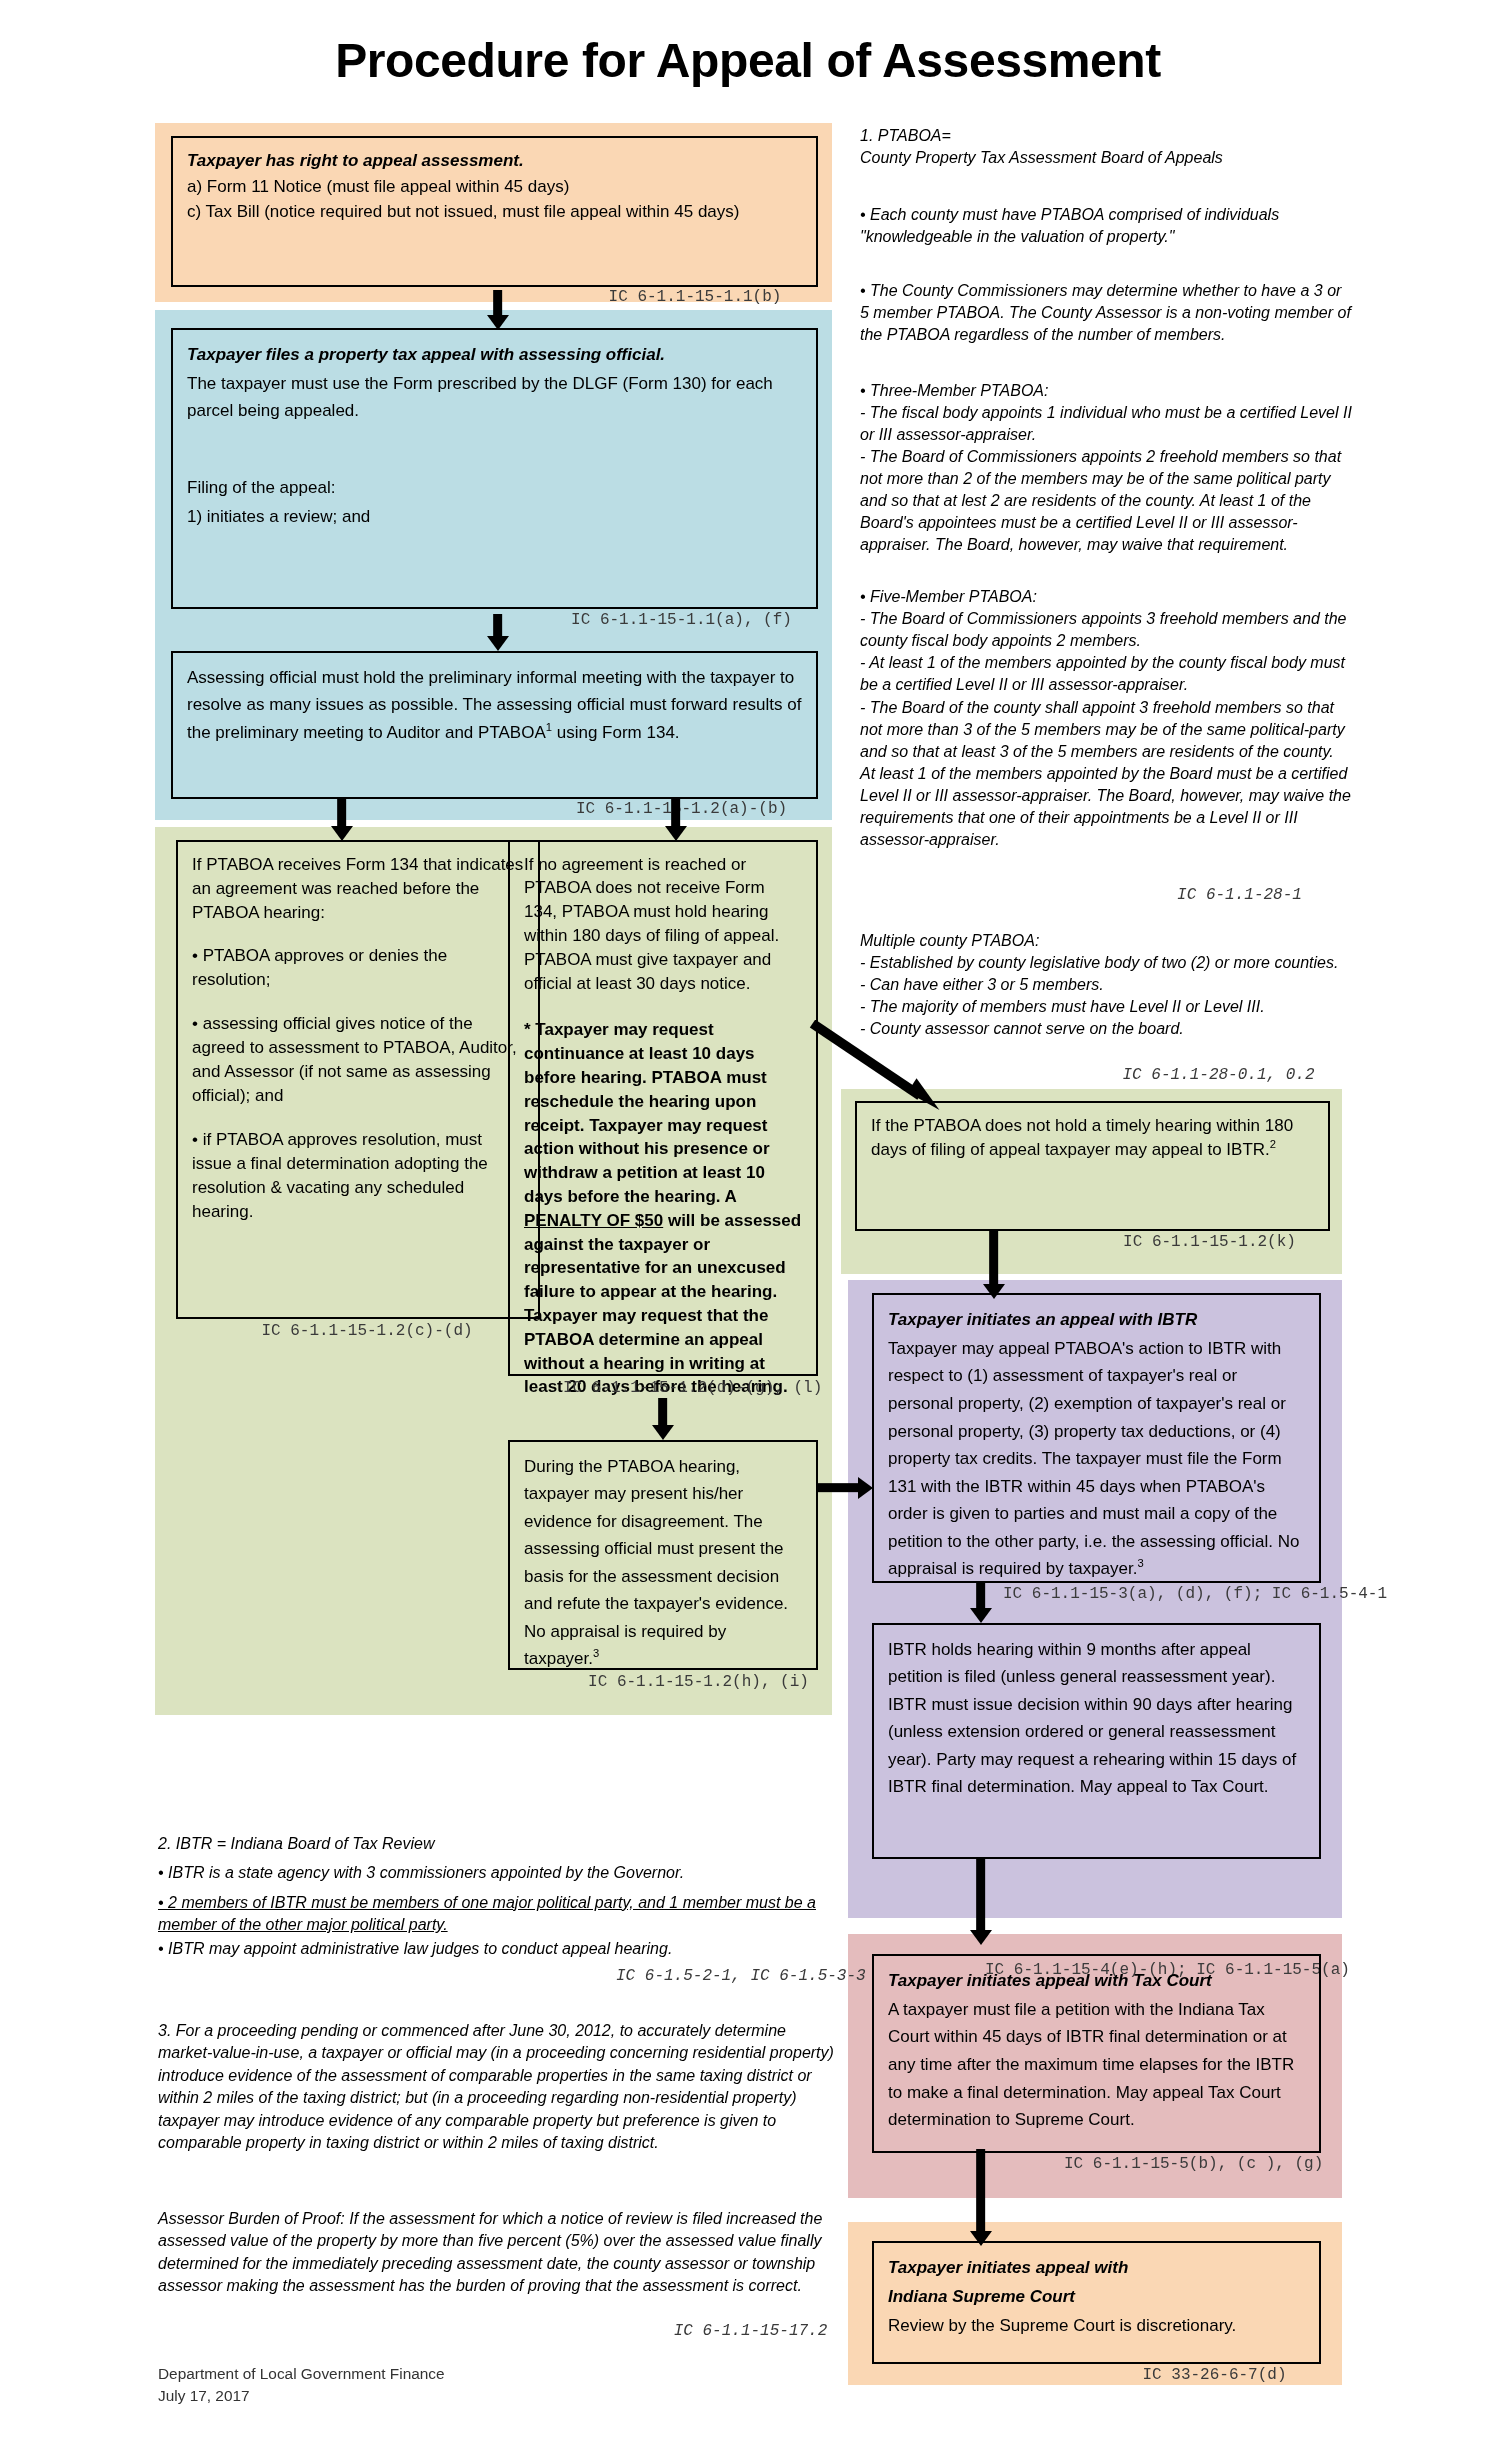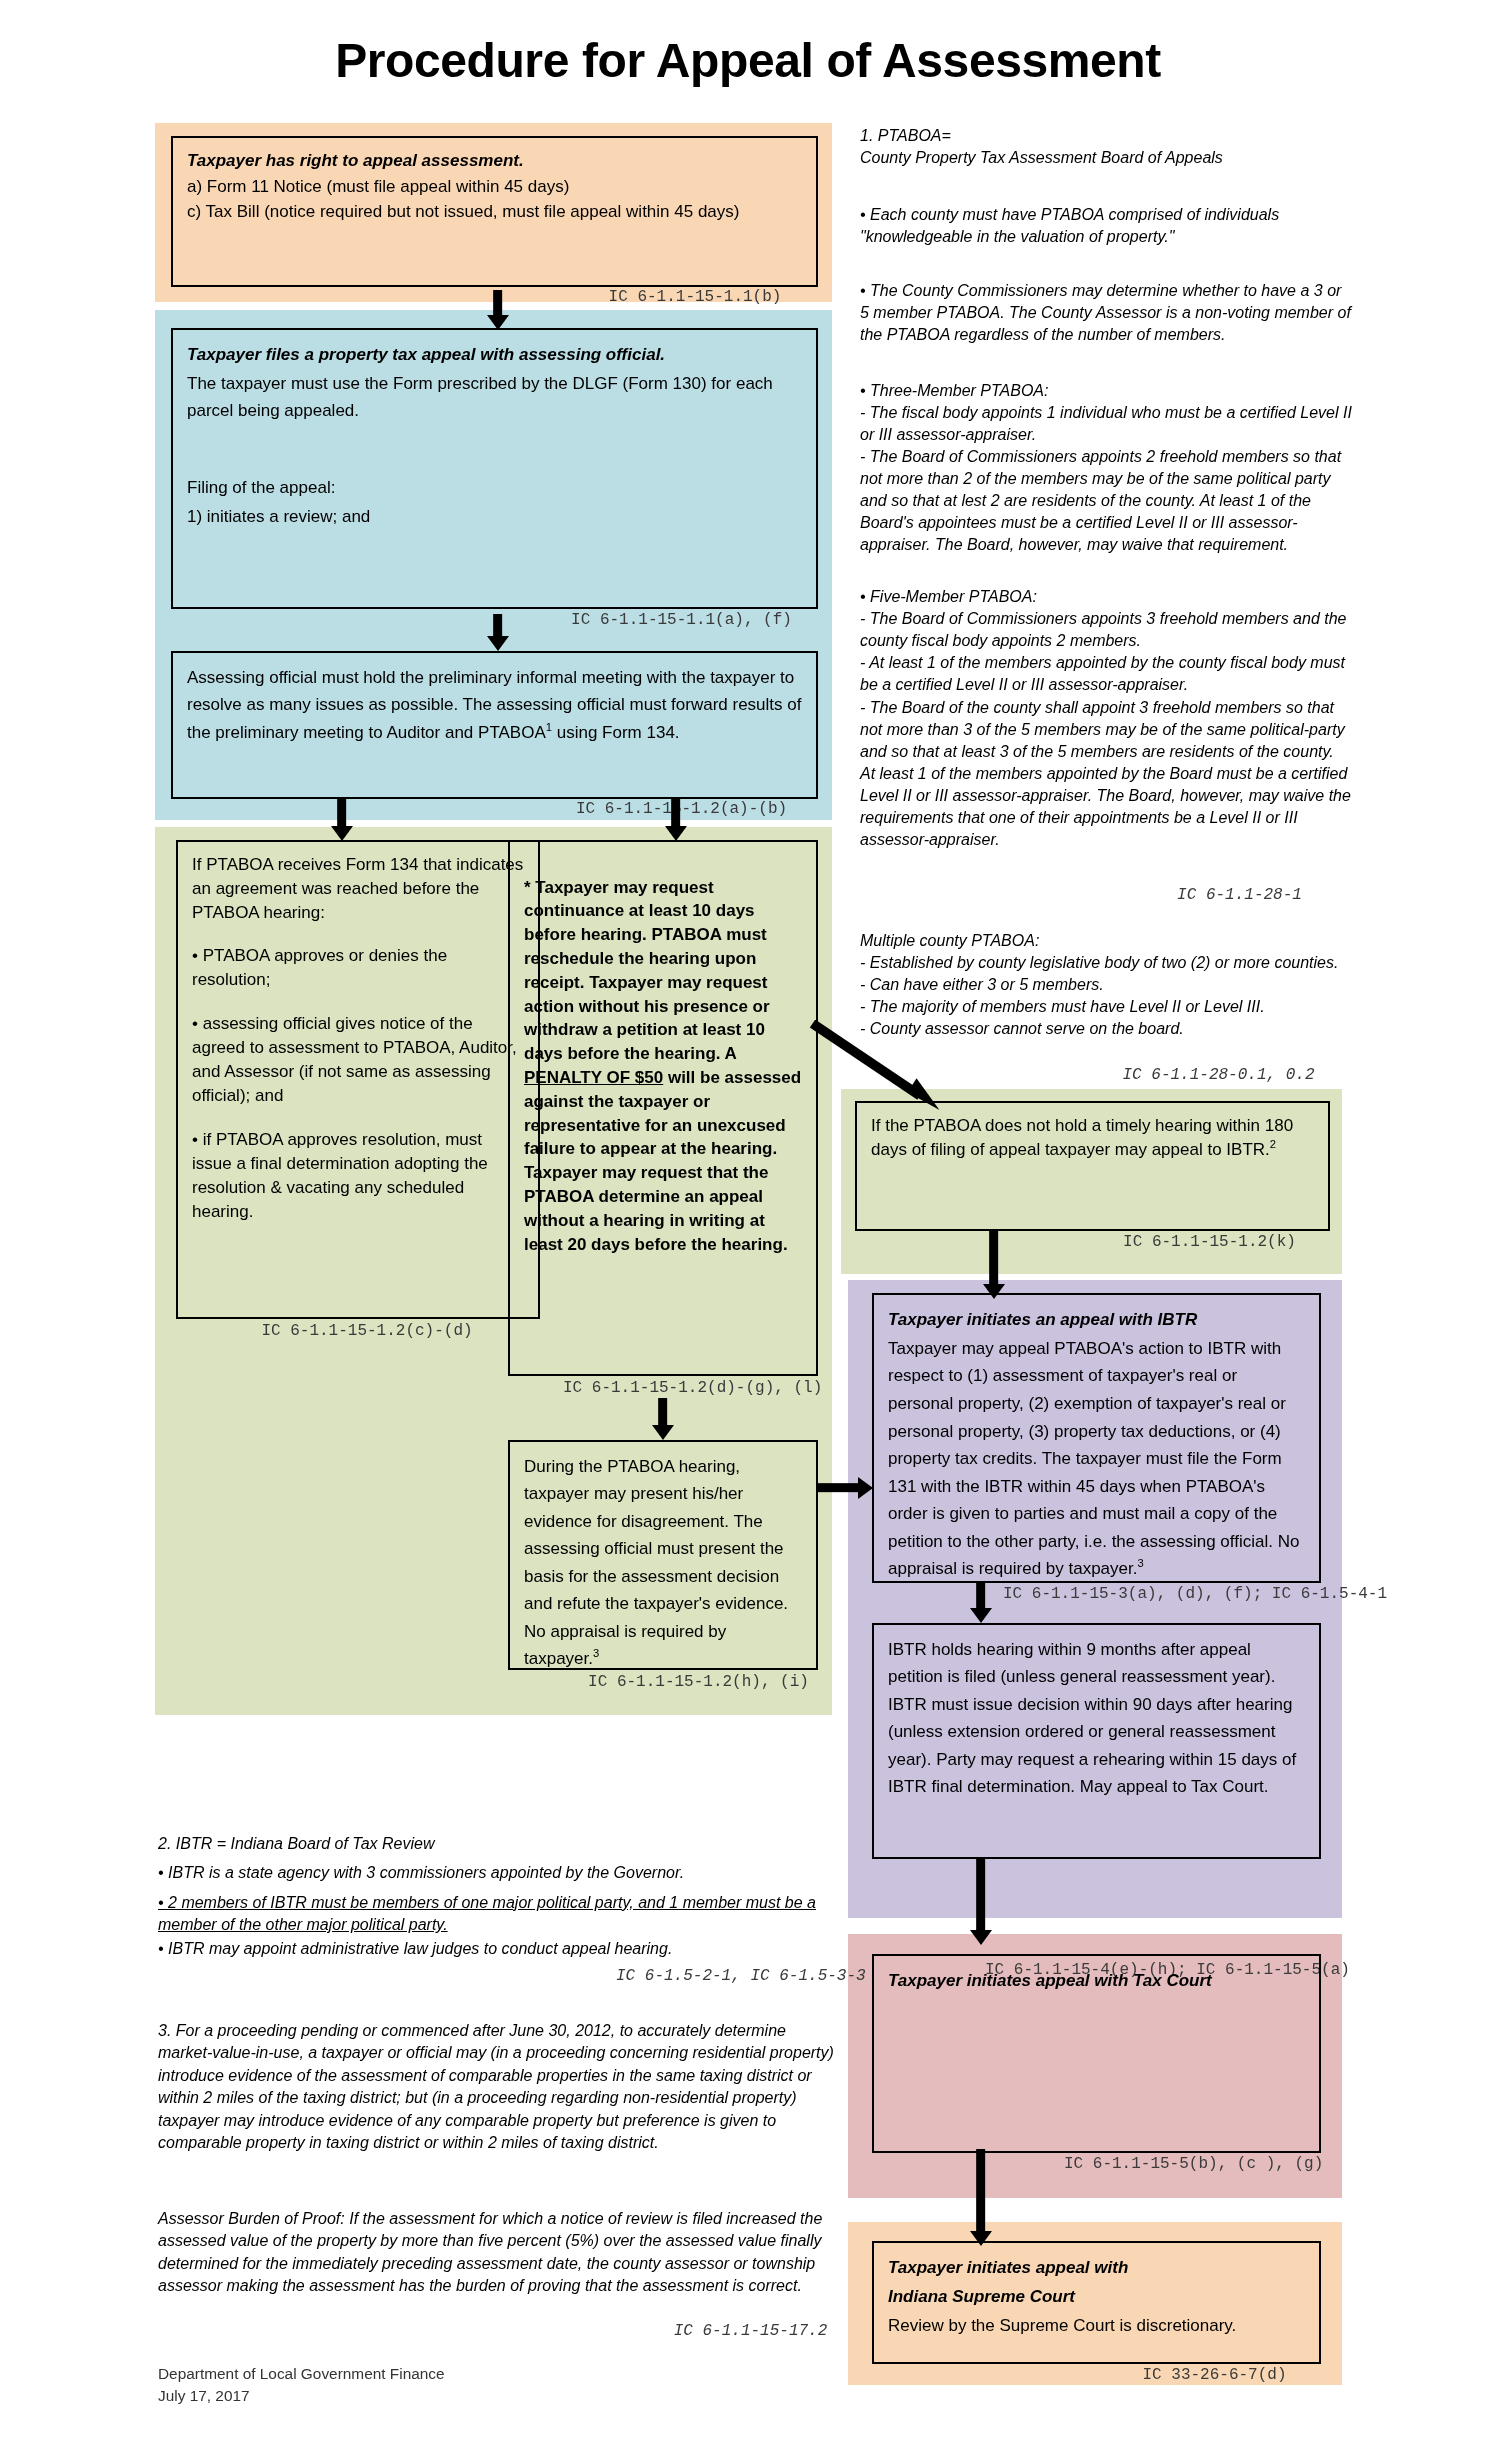--- a/index.html
+++ b/index.html
@@ -211,20 +211,21 @@
 
   <div class="box tight" style="left:176px; top:840px; width:364px; height:479px; line-height:1.42;">
     <p>If PTABOA receives Form 134 that indicates an agreement was reached before the PTABOA hearing:</p>
     <p class="gap">•  PTABOA approves or denies the resolution;</p>
     <p class="gap">•  assessing official gives notice of the agreed to assessment to PTABOA, Auditor, and Assessor (if not same as assessing official); and</p>
     <p class="gap">•  if PTABOA approves resolution, must issue a final determination adopting the resolution &amp; vacating any scheduled hearing.</p>
   </div>
   <div class="cite" style="left:246px; top:1322px; width:242px;">IC 6-1.1-15-1.2(c)-(d)</div>
 
   <div class="box tight" style="left:508px; top:840px; width:310px; height:536px; line-height:1.40;">
+    <p>If no agreement is reached or PTABOA does not receive Form 134, PTABOA must hold hearing within 180 days of filing of appeal. PTABOA must give taxpayer and official at least 30 days notice.</p>
     <p class="bold-blk" style="margin-top:23px;"><span>* Taxpayer may request continuance at least 10 days before hearing.  PTABOA must reschedule the hearing upon receipt.  Taxpayer may request action without his presence or withdraw a petition at least 10 days before the hearing.  A </span><span class="ul">PENALTY OF $50</span><span> will be assessed against the taxpayer or representative for an unexcused failure to appear at the hearing.  Taxpayer may request that the PTABOA determine an appeal without a hearing in writing at least 20 days before the hearing.</span></p>
   </div>
   <div class="cite" style="left:563px; top:1379px; width:255px;">IC 6-1.1-15-1.2(d)-(g), (l)</div>
 
   <svg class="arrow-d" style="left:809px; top:1020px; width:141px; height:97px;" viewBox="0 0 160 110">
     <line x1="4" y1="4" x2="126" y2="86" stroke="#000" stroke-width="11"></line>
     <polygon points="148,102 112,82 122,66" fill="#000"></polygon>
   </svg>
 
   <div class="arrow-v" style="left:645px; top:1398px; width:35px; height:42px;">
@@ -268,20 +269,21 @@
   </div>
   <div class="cite" style="left:985px; top:1961px; width:336px;">IC 6-1.1-15-4(e)-(h); IC 6-1.1-15-5(a)</div>
 
   <div class="arrow-v" style="left:963px; top:1857px; width:35px; height:88px;">
     <div class="stem" style="height:75px;"></div>
     <div class="head"></div>
   </div>
 
   <div class="box loose" style="left:872px; top:1954px; width:449px; height:199px;">
     <p class="hdr">Taxpayer initiates appeal with Tax Court</p>
+    <p>A taxpayer must file a petition with the Indiana Tax Court within 45 days of IBTR final determination or at any time after the maximum time elapses for the IBTR to make a final determination.  May appeal Tax Court determination to Supreme Court.</p>
   </div>
   <div class="cite" style="left:1064px; top:2155px; width:257px;">IC 6-1.1-15-5(b), (c ), (g)</div>
 
   <div class="arrow-v" style="left:963px; top:2149px; width:35px; height:97px;">
     <div class="stem" style="height:84px;"></div>
     <div class="head"></div>
   </div>
 
   <div class="box loose" style="left:872px; top:2241px; width:449px; height:123px;">
     <p class="hdr">Taxpayer initiates appeal with</p>

